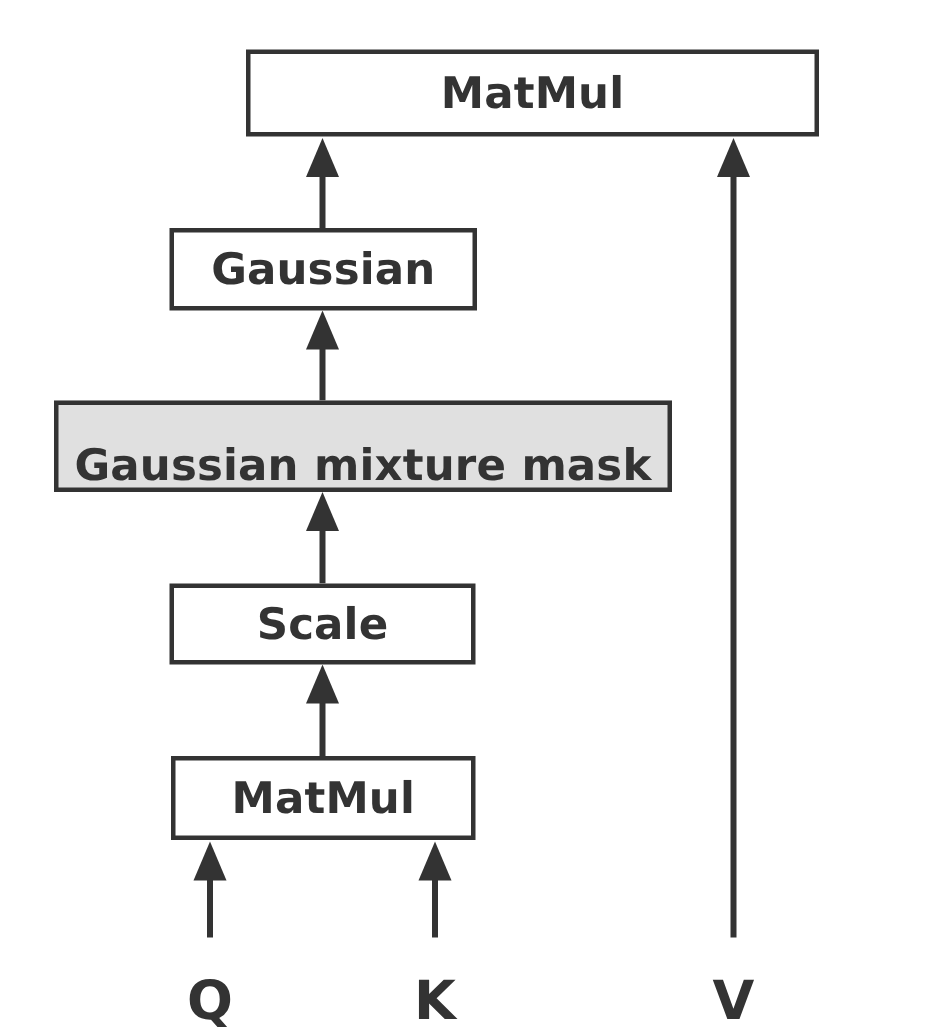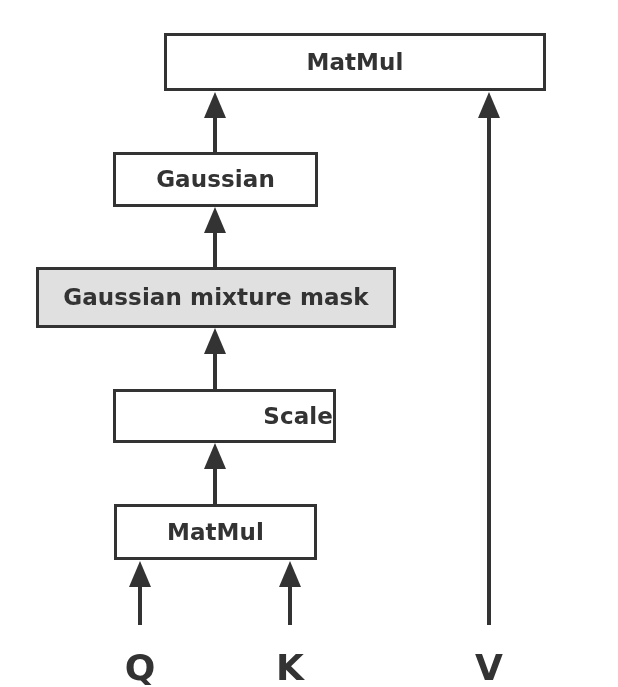--- a/index.html
+++ b/index.html
@@ -34,21 +34,21 @@
     display: flex;
     align-items: center;
     justify-content: center;
   }
   .node-box.filled {
     background: #e0e0e0;
   }
   .node-label {
     font-family: "DejaVu Sans", "Liberation Sans", sans-serif;
     font-weight: bold;
-    font-size: 23px;
+    font-size: 29px;
     color: #333333;
     line-height: 1;
     letter-spacing: 0.1px;
     white-space: nowrap;
     user-select: none;
   }
   .io-label {
     position: absolute;
     font-family: "DejaVu Sans", "Liberation Sans", sans-serif;
     font-weight: bold;
@@ -98,24 +98,24 @@
       </g>
   </svg>
 
   <div id="nodes-layer">
       <div class="node-box" style="left: 164px; top: 33px; width: 382px; height: 58px; border-color: rgb(51, 51, 51);">
         <span class="node-label" style="color: rgb(51, 51, 51);">MatMul</span>
       </div>
       <div class="node-box" style="left: 113px; top: 152px; width: 205px; height: 55px; border-color: rgb(51, 51, 51);">
         <span class="node-label" style="color: rgb(51, 51, 51);">Gaussian</span>
       </div>
-      <div class="node-box filled" style="left: 36px; top: 267px; width: 360px; height: 61px; border-color: rgb(51, 51, 51); background: rgb(224, 224, 224);">
+      <div class="node-box filled" style="left: 36px; top: 267px; width: 412px; height: 61px; border-color: rgb(51, 51, 51); background: rgb(224, 224, 224); align-items: flex-end;">
         <span class="node-label" style="color: rgb(51, 51, 51);">Gaussian mixture mask</span>
       </div>
-      <div class="node-box" style="left: 113px; top: 389px; width: 223px; height: 54px; border-color: rgb(51, 51, 51); justify-content: flex-end;">
+      <div class="node-box" style="left: 113px; top: 389px; width: 204px; height: 54px; border-color: rgb(51, 51, 51);">
         <span class="node-label" style="color: rgb(51, 51, 51);">Scale</span>
       </div>
       <div class="node-box" style="left: 114px; top: 504px; width: 203px; height: 56px; border-color: rgb(51, 51, 51);">
         <span class="node-label" style="color: rgb(51, 51, 51);">MatMul</span>
       </div>
     </div>
   <div id="inputs-layer">
       <div class="io-label" style="left: 100px; top: 650px; width: 80px; color: rgb(51, 51, 51);">Q</div>
       <div class="io-label" style="left: 250px; top: 650px; width: 80px; color: rgb(51, 51, 51);">K</div>
       <div class="io-label" style="left: 449px; top: 650px; width: 80px; color: rgb(51, 51, 51);">V</div>

